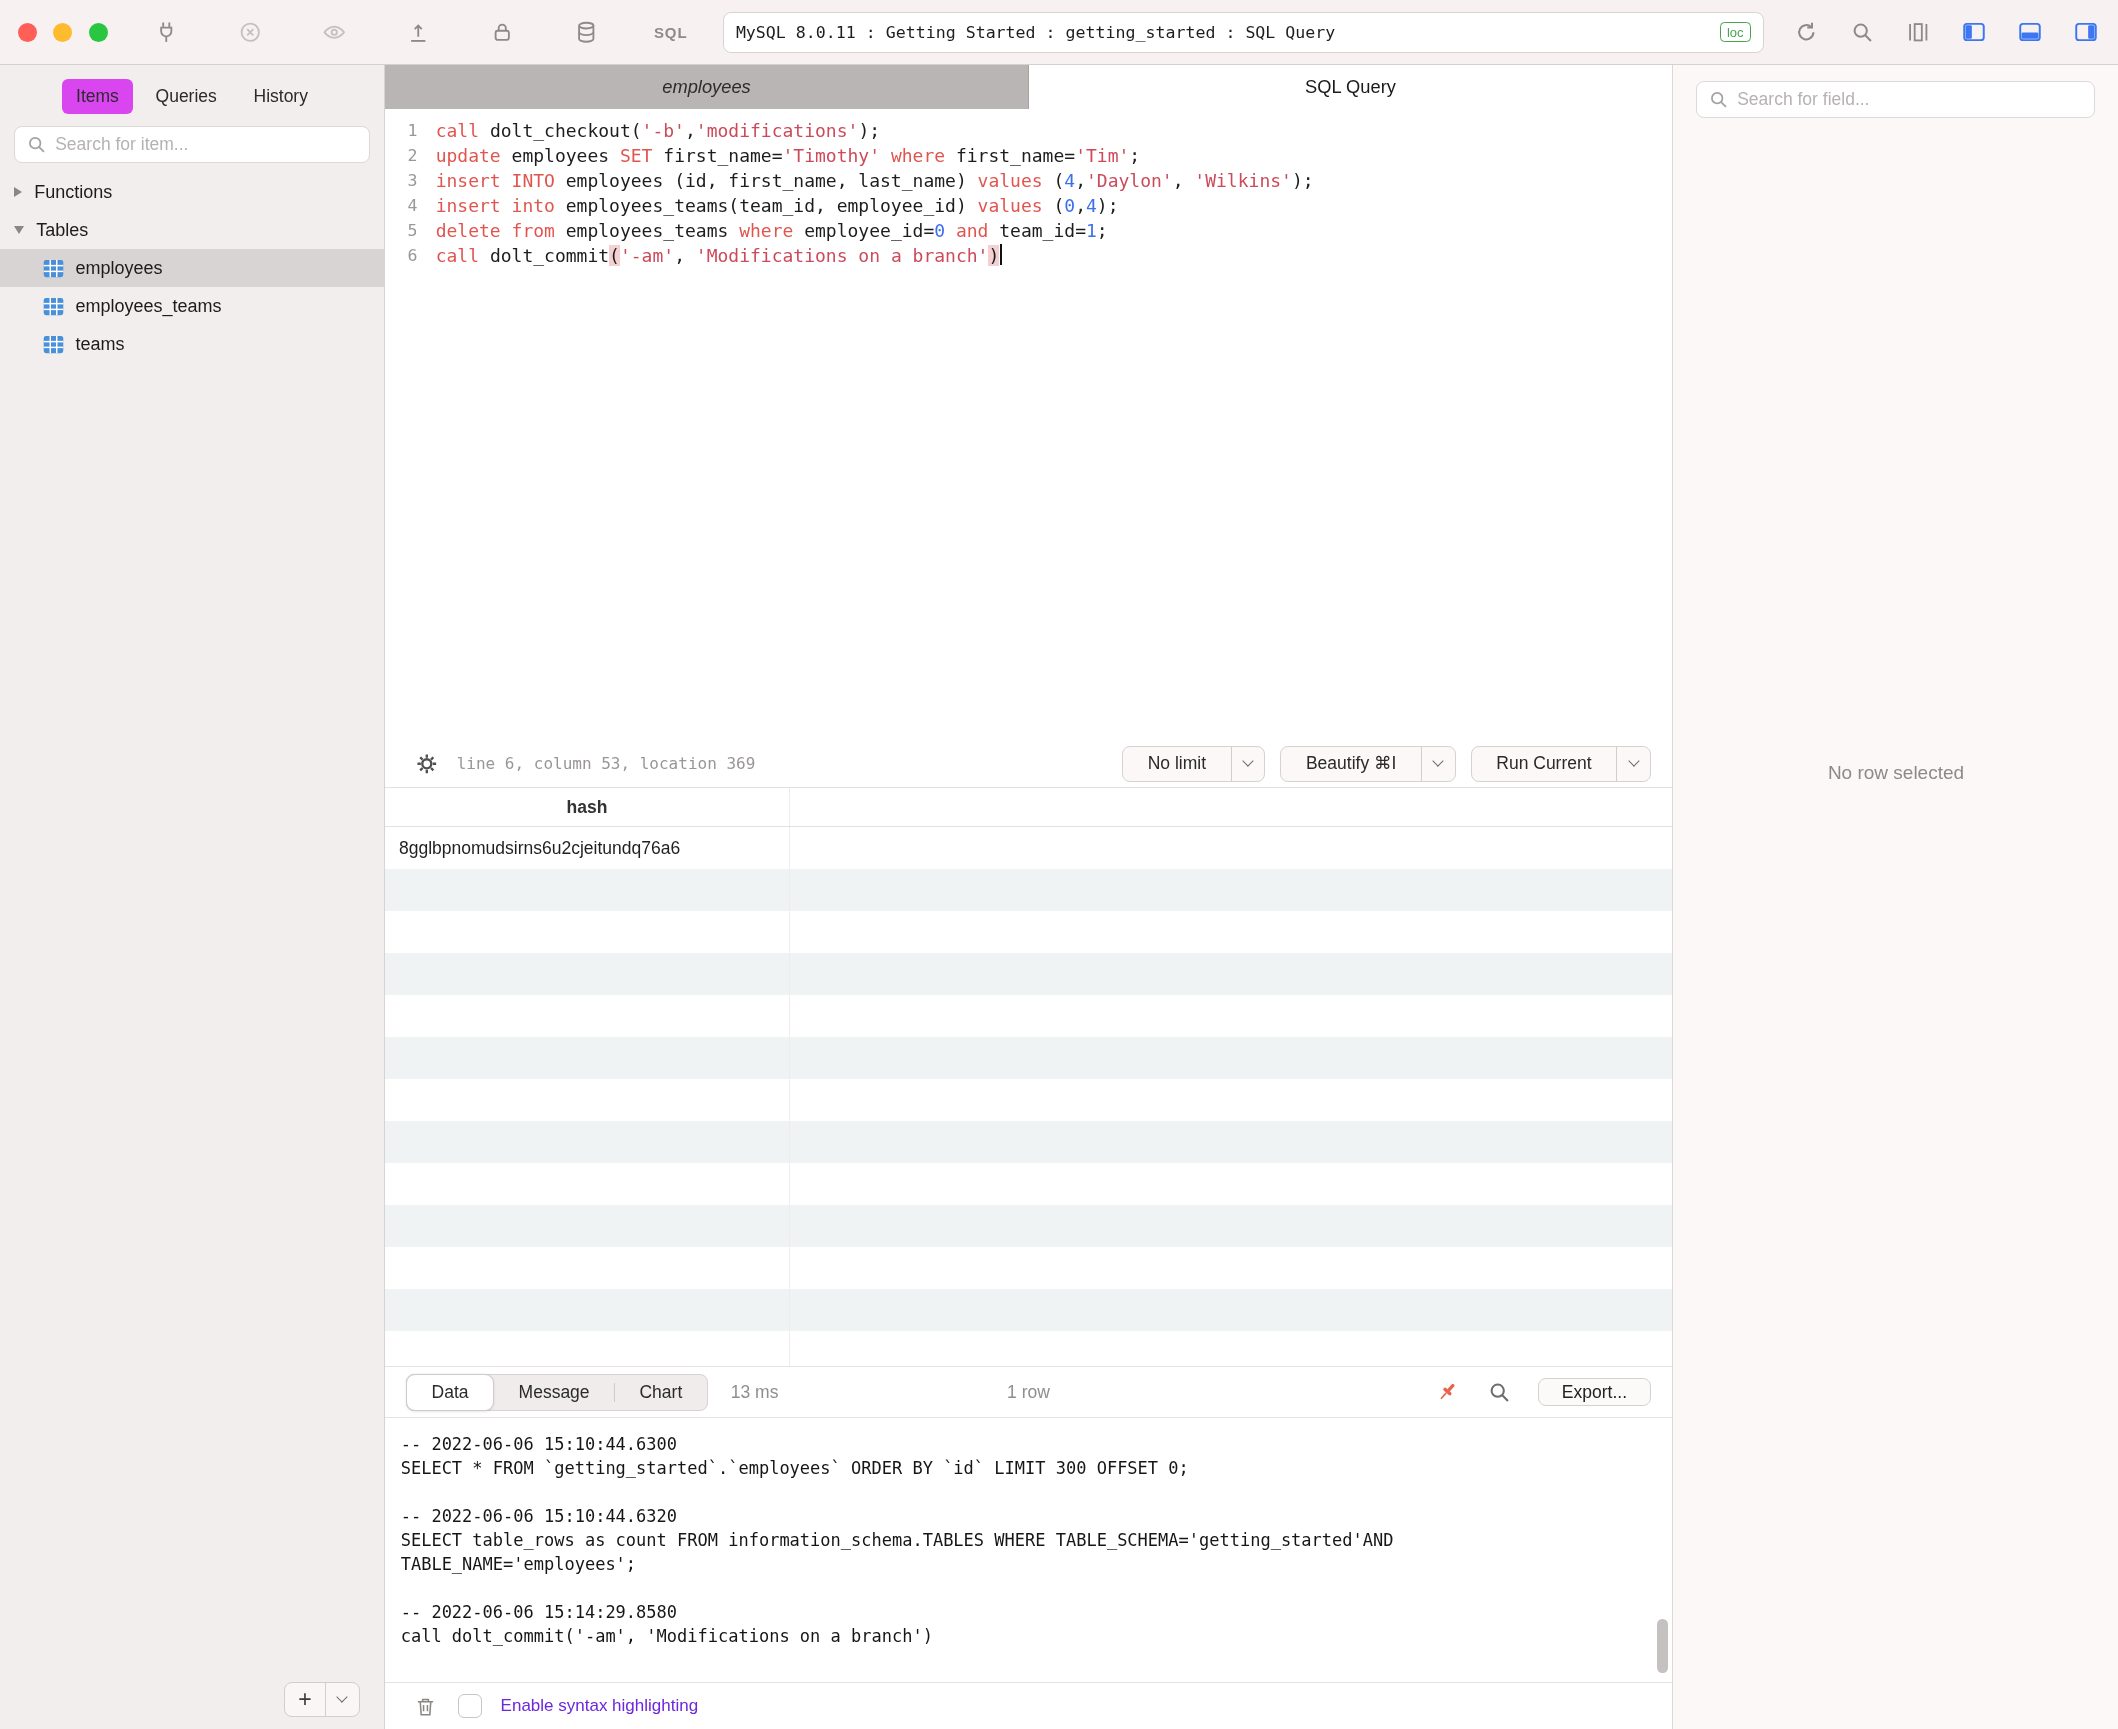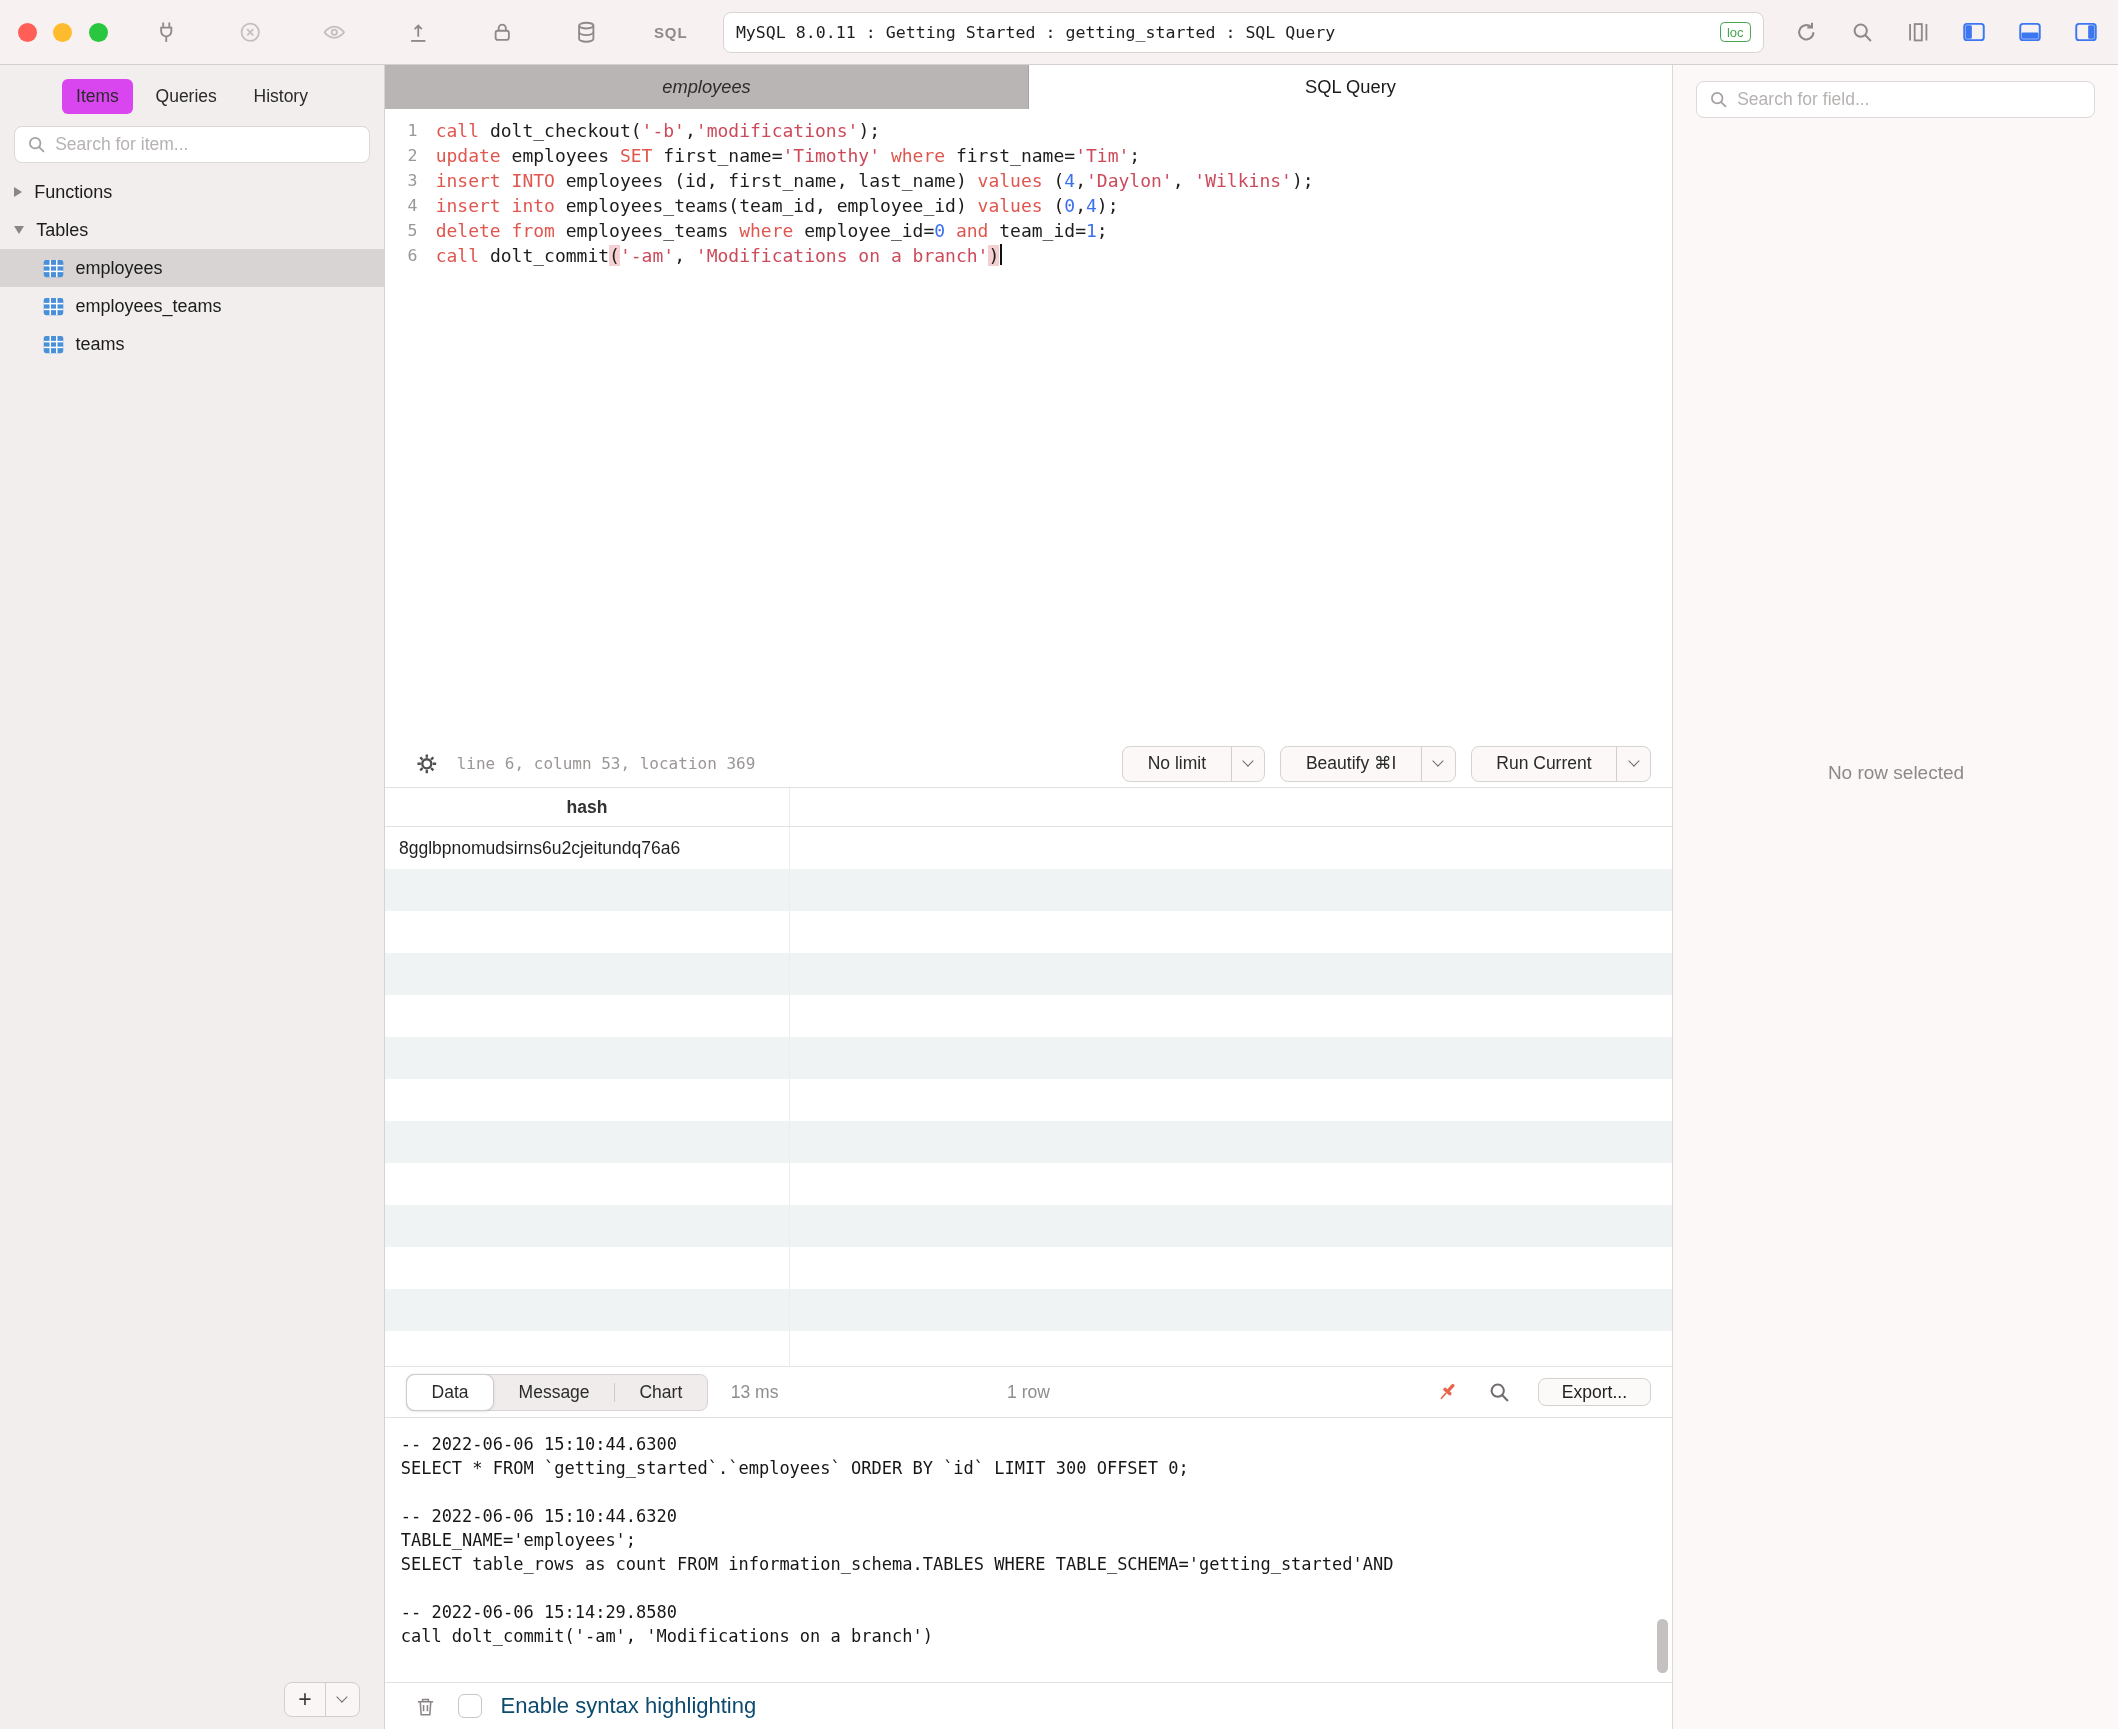--- a/index.html
+++ b/index.html
@@ -94,21 +94,21 @@
   .export-btn{height:28px;padding:8px 23px;border:0.9px solid #d5d1d0;border-radius:7.9px;background:#fcfaf9;font-size:17.5px;display:flex;align-items:center;color:#222;}
 
   
   .log{flex:1;position:relative;border-top:0.9px solid #e4e1e0;padding:14px 17.5px 0 15.7px;overflow:hidden;background:#fff;}
   .log-line{font-family:"DejaVu Sans Mono",monospace;font-size:17px;line-height:24px;white-space:pre;color:#161616;}
   .scroll-thumb{position:absolute;right:4.4px;bottom:8.7px;width:10.5px;height:54px;border-radius:5.2px;background:#c5c1c0;}
 
   
   .bottombar{height:47px;flex:none;border-top:0.9px solid #e4e1e0;display:flex;align-items:center;padding-left:26px;gap:19px;background:#fff;}
   .checkbox{width:23.6px;height:23.6px;border:1.3px solid #c9c5c4;border-radius:6.1px;background:#fff;}
-  .cb-label{font-size:22px;color:#0c4a6e;}
+  .cb-label{font-size:17px;color:#6d28d9;}
 
   
   .rp-search{margin:15.7px 24.5px 0 23px;height:37px;background:#fff;border:0.9px solid #ddd9d8;border-radius:7.9px;display:flex;align-items:center;padding:0 10.5px;}
   .rp-empty{position:absolute;top:697px;left:0;right:0;text-align:center;font-size:19px;color:#8d8988;}
 
   svg{display:block;}
 </style>
 </head>
 <body>
 
@@ -429,22 +429,22 @@
           <span class="export-btn">Export...</span>
         </div>
       </div>
 
       <div class="log">
         <div>
             <div class="log-line">-- 2022-06-06 15:10:44.6300</div>
             <div class="log-line">SELECT * FROM `getting_started`.`employees` ORDER BY `id` LIMIT 300 OFFSET 0;</div>
             <div class="log-line">&nbsp;</div>
             <div class="log-line">-- 2022-06-06 15:10:44.6320</div>
+            <div class="log-line">SELECT table_rows as count FROM information_schema.TABLES WHERE TABLE_SCHEMA='getting_started'AND</div>
             <div class="log-line">TABLE_NAME='employees';</div>
-            <div class="log-line">SELECT table_rows as count FROM information_schema.TABLES WHERE TABLE_SCHEMA='getting_started'AND</div>
             <div class="log-line">&nbsp;</div>
             <div class="log-line">-- 2022-06-06 15:14:29.8580</div>
             <div class="log-line">call dolt_commit('-am', 'Modifications on a branch')</div>
           </div>
         <span class="scroll-thumb"></span>
       </div>
 
       <div class="bottombar">
         <span class="tb-icon">
           <svg width="23" height="23" viewBox="0 0 24 24" fill="none" stroke="#8a8685" stroke-width="1.6">

